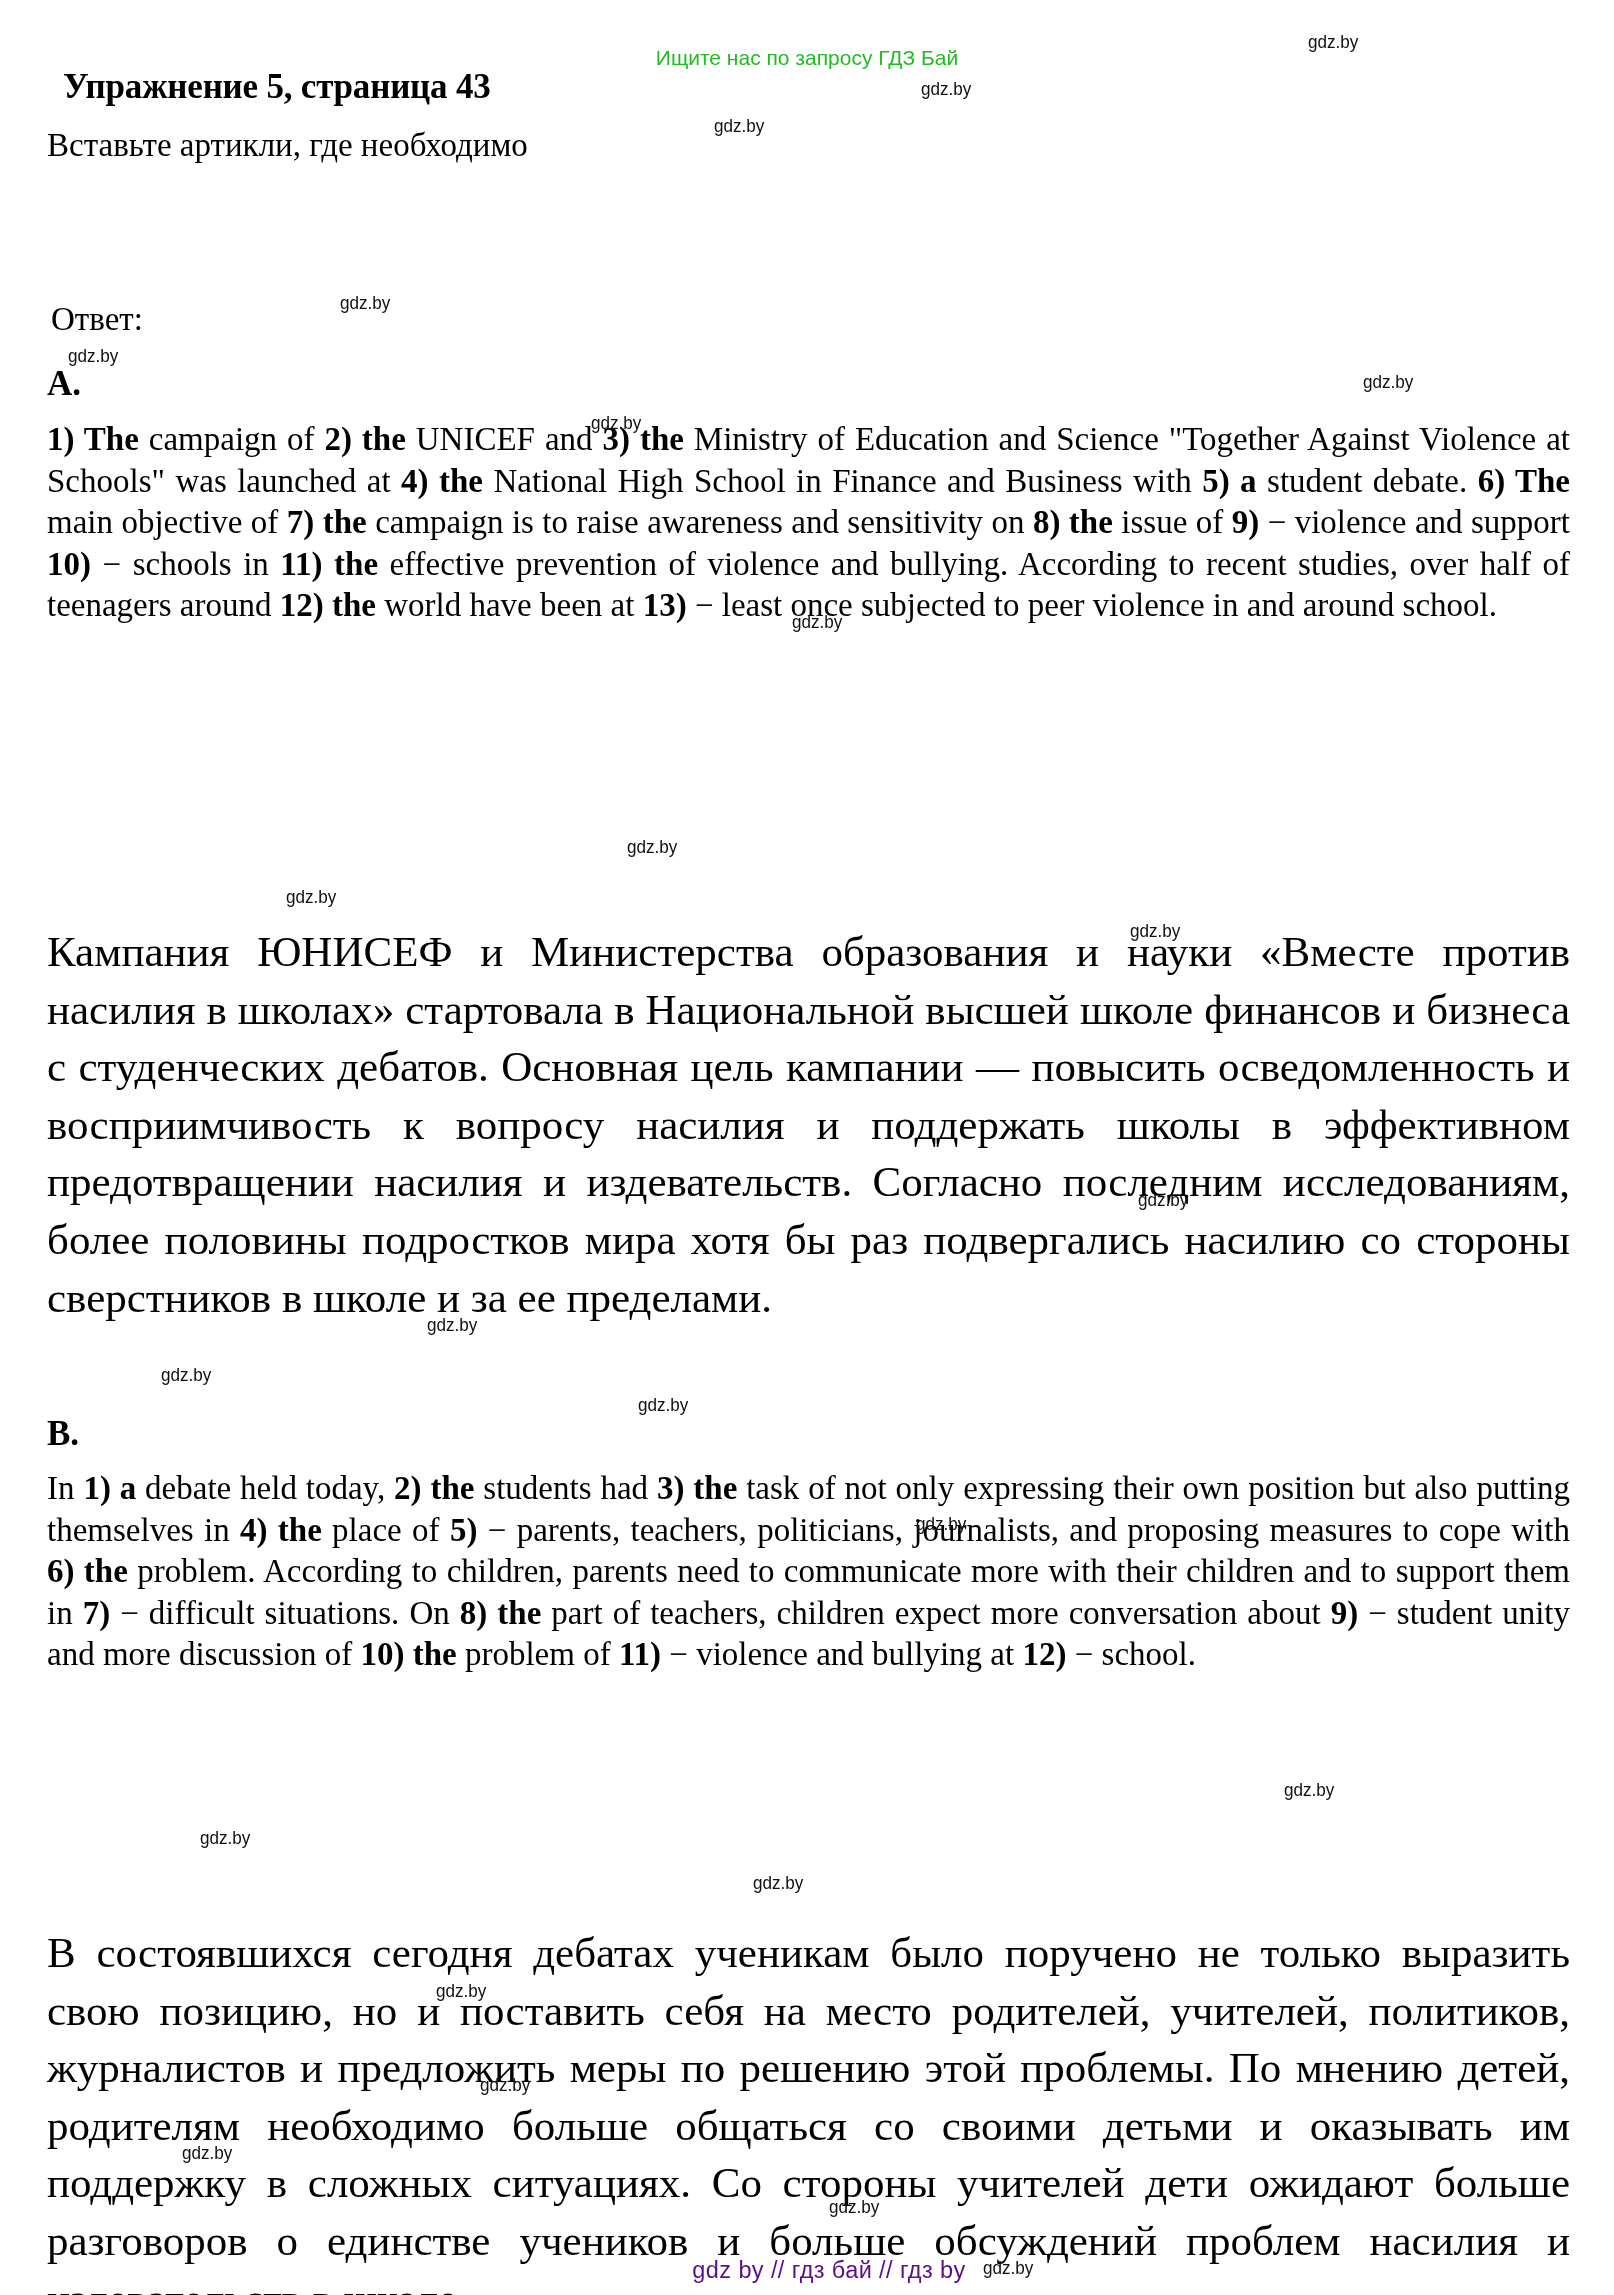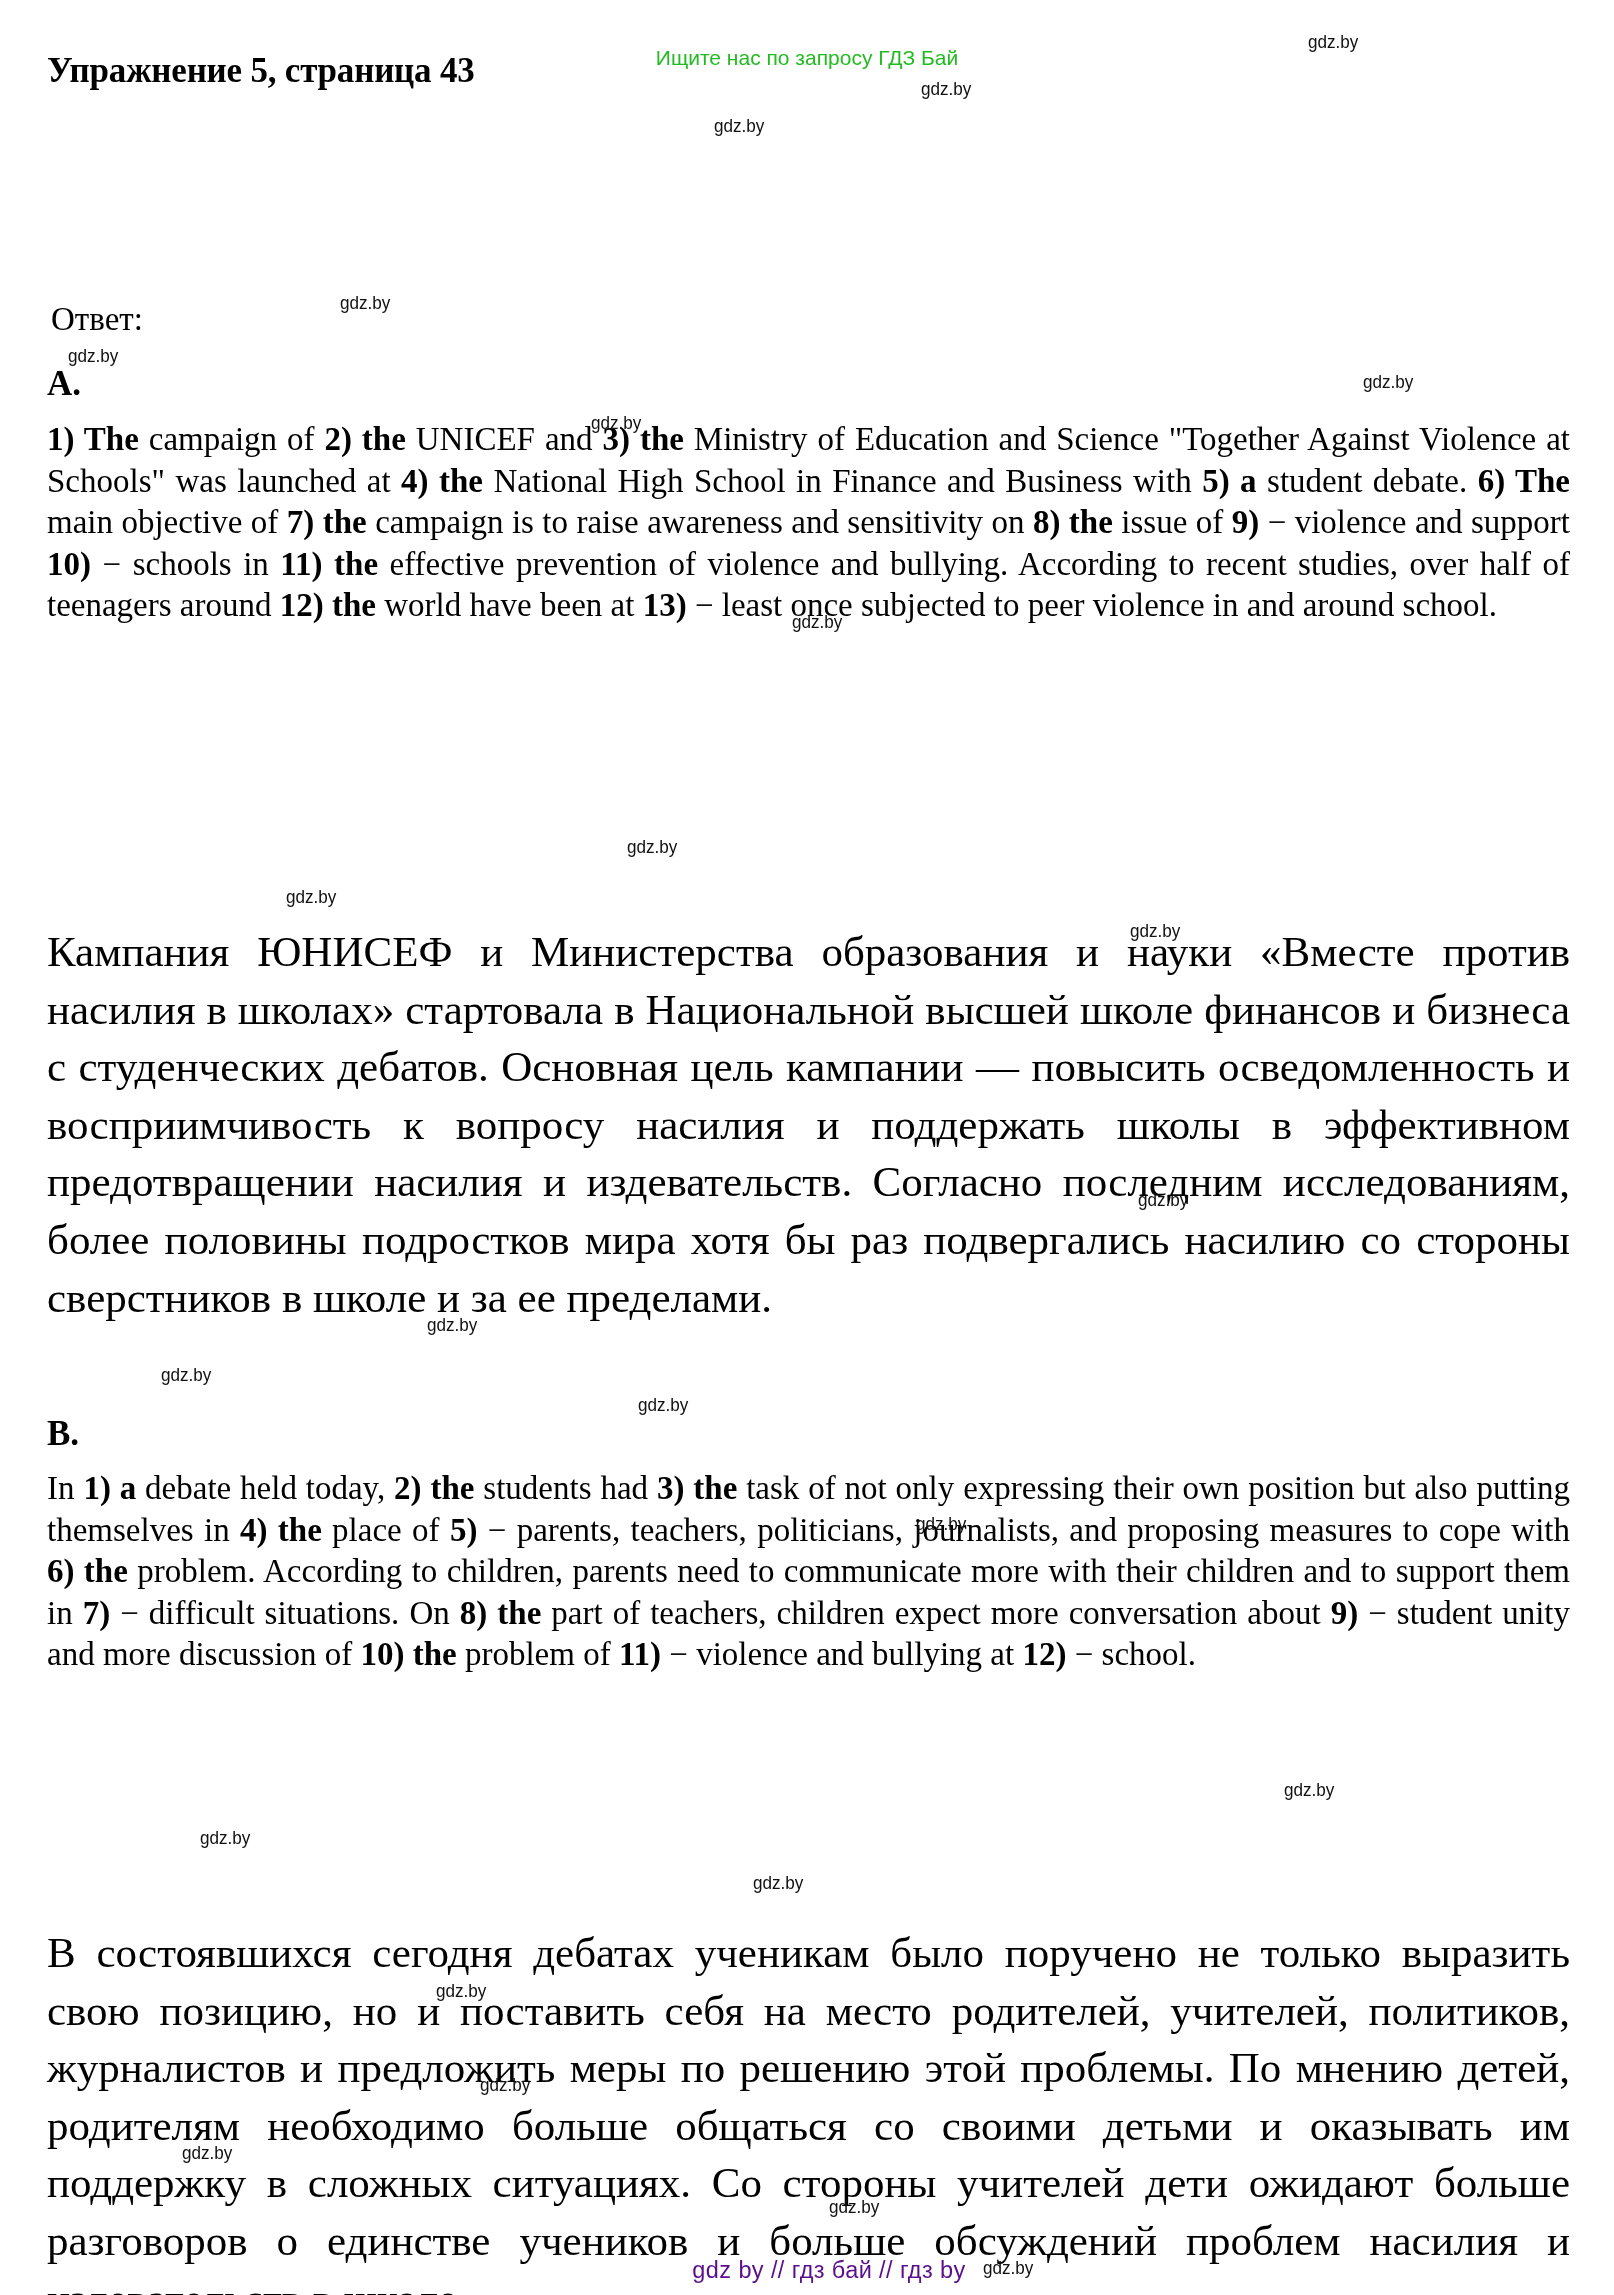--- a/index.html
+++ b/index.html
@@ -51,21 +51,21 @@
   h1.title {
     font-size: 35px;
     font-weight: bold;
     margin: 0;
     line-height: 1.22;
     letter-spacing: -0.2px;
   }
   h2.subtitle {
     font-size: 35px;
     font-weight: bold;
-    margin: 0;
+    margin: 16px;
     line-height: 1.22;
     letter-spacing: -0.2px;
   }
   p.instruction {
     font-size: 33px;
     font-weight: normal;
     margin: 0;
     line-height: 1.25;
   }
 
@@ -145,20 +145,21 @@
 <body>
 
 <div class="promo-banner" style="color: rgb(34, 187, 34);">Ищите нас по запросу ГДЗ Бай</div>
 
 <div class="page">
   <div class="content">
 
 
     <h2 class="subtitle">Упражнение 5, страница 43</h2>
 
+    <p class="instruction">Вставьте артикли, где необходимо</p>
 
     <p class="answer-label">Ответ:</p>
 
     <div class="section-letter" id="sec-a-letter">A.</div>
 
     <p class="para" id="para-a-en"><b>1)  The</b> campaign  of <b>2)  the</b> UNICEF  and <b>3)  the</b> Ministry  of  Education  and Science "Together Against Violence at Schools" was launched at <b>4) the</b> National High  School  in  Finance  and  Business  with <b>5)  a</b> student  debate. <b>6)  The</b> main objective of <b>7) the</b> campaign is to raise awareness and sensitivity on <b>8) the</b> issue of <b>9)</b> − violence  and  support <b>10)</b> − schools  in <b>11)  the</b> effective  prevention  of violence  and  bullying.  According  to  recent  studies,  over  half  of  teenagers around <b>12) the</b> world have been at <b>13)</b> − least once subjected to peer violence in and around school.</p>
 
     <p class="para-ru" id="para-a-ru">Кампания ЮНИСЕФ и Министерства образования и науки «Вместе против насилия в школах» стартовала в Национальной высшей школе финансов и бизнеса с студенческих дебатов. Основная цель кампании — повысить осведомленность и восприимчивость к вопросу насилия и поддержать школы в эффективном предотвращении насилия и издевательств. Согласно последним исследованиям, более половины подростков мира хотя бы раз подвергались насилию со стороны сверстников в школе и за ее пределами.</p>
 
     <div class="section-letter" id="sec-b-letter">B.</div>

